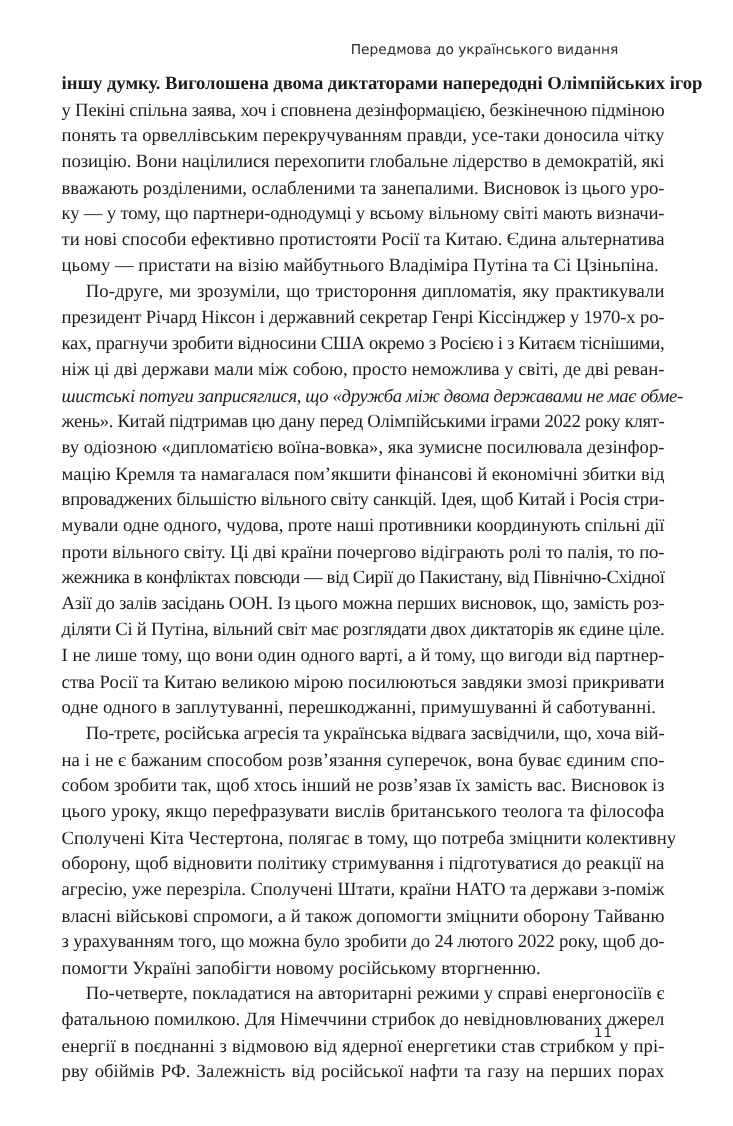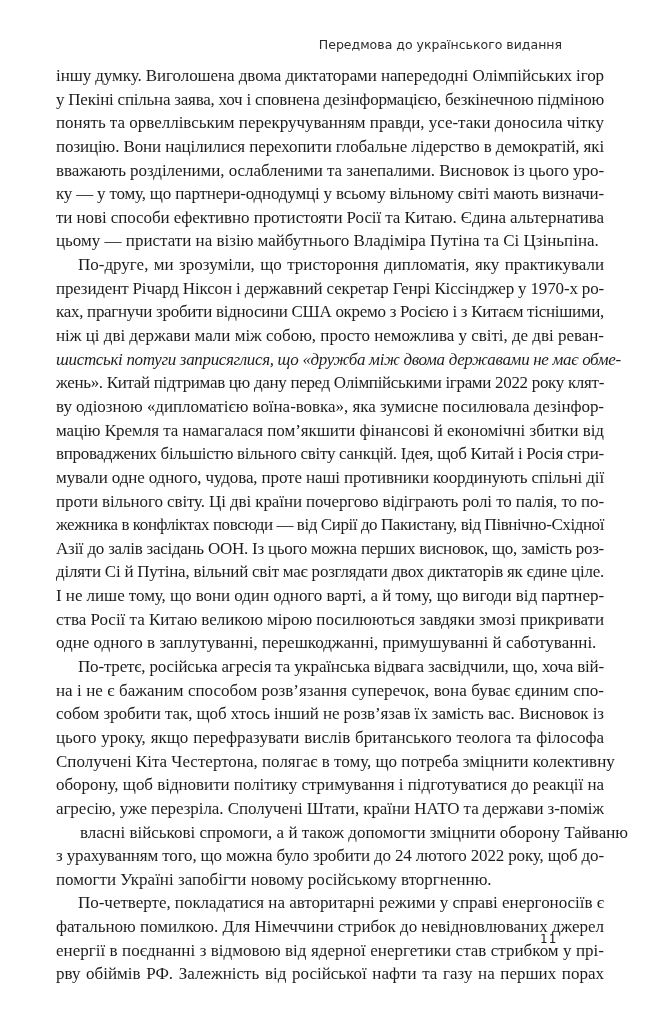--- a/index.html
+++ b/index.html
@@ -23,21 +23,21 @@
     font-family: "DejaVu Sans", sans-serif; font-size: 12px; color: #1c1c1c; letter-spacing: 1px;
   }
 </style>
 </head>
 <body>
 
 <div class="page">
   <div class="running-head">Передмова до українського видання</div>
 
   <div class="body-text">
-    <span class="line" style="white-space: nowrap; letter-spacing: -0.0727679px;">іншу думку. Виголошена двома диктаторами напередодні Олімпійських ігор</span>
+    <span class="line" style="white-space: nowrap; letter-spacing: -0.0727679px; font-weight: bold;">іншу думку. Виголошена двома диктаторами напередодні Олімпійських ігор</span>
     <span class="line" style="white-space: nowrap; letter-spacing: -0.227917px;">у Пекіні спільна заява, хоч і сповнена дезінформацією, безкінечною підміною</span>
     <span class="line" style="white-space: nowrap; letter-spacing: -0.0118838px;">понять та орвеллівським перекручуванням правди, усе-таки доносила чітку</span>
     <span class="line" style="white-space: nowrap; letter-spacing: -0.109589px;">позицію. Вони націлилися перехопити глобальне лідерство в демократій, які</span>
     <span class="line" style="white-space: nowrap; letter-spacing: -0.0572183px;">вважають розділеними, ослабленими та занепалими. Висновок із цього уро-</span>
     <span class="line" style="white-space: nowrap; letter-spacing: -0.180223px;">ку — у тому, що партнери-однодумці у всьому вільному світі мають визначи-</span>
     <span class="line" style="white-space: nowrap; letter-spacing: -0.0807292px;">ти нові способи ефективно протистояти Росії та Китаю. Єдина альтернатива</span>
     <span class="line last" style="white-space: nowrap;">цьому — пристати на візію майбутнього Владіміра Путіна та Сі Цзіньпіна.</span>
     <span class="line indent" style="white-space: nowrap;">По-друге, ми зрозуміли, що тристороння дипломатія, яку практикували</span>
     <span class="line" style="white-space: nowrap; letter-spacing: -0.159417px;">президент Річард Ніксон і державний секретар Генрі Кіссінджер у 1970-х ро-</span>
     <span class="line" style="white-space: nowrap; letter-spacing: -0.29238px;">ках, прагнучи зробити відносини США окремо з Росією і з Китаєм тіснішими,</span>
@@ -55,21 +55,21 @@
     <span class="line" style="white-space: nowrap; letter-spacing: -0.0433333px;">І не лише тому, що вони один одного варті, а й тому, що вигоди від партнер-</span>
     <span class="line" style="white-space: nowrap; letter-spacing: -0.0225446px;">ства Росії та Китаю великою мірою посилюються завдяки змозі прикривати</span>
     <span class="line last" style="white-space: nowrap;">одне одного в заплутуванні, перешкоджанні, примушуванні й саботуванні.</span>
     <span class="line indent" style="white-space: nowrap; letter-spacing: -0.186875px;">По-третє, російська агресія та українська відвага засвідчили, що, хоча вій-</span>
     <span class="line" style="white-space: nowrap;">на і не є бажаним способом розв’язання суперечок, вона буває єдиним спо-</span>
     <span class="line" style="white-space: nowrap; letter-spacing: -0.0779167px;">собом зробити так, щоб хтось інший не розв’язав їх замість вас. Висновок із</span>
     <span class="line" style="white-space: nowrap;">цього уроку, якщо перефразувати вислів британського теолога та філософа</span>
     <span class="line" style="white-space: nowrap;">Сполучені Кіта Честертона, полягає в тому, що потреба зміцнити колективну</span>
     <span class="line" style="white-space: nowrap; letter-spacing: -0.025899px;">оборону, щоб відновити політику стримування і підготуватися до реакції на</span>
     <span class="line" style="white-space: nowrap; letter-spacing: -0.071743px;">агресію, уже перезріла. Сполучені Штати, країни НАТО та держави з-поміж</span>
-    <span class="line" style="white-space: nowrap; letter-spacing: -0.00198063px; margin-left: 24px;">власні військові спромоги, а й також допомогти зміцнити оборону Тайваню</span>
+    <span class="line" style="white-space: nowrap; letter-spacing: -0.00198063px;">власні військові спромоги, а й також допомогти зміцнити оборону Тайваню</span>
     <span class="line" style="white-space: nowrap; letter-spacing: -0.14405px;">з урахуванням того, що можна було зробити до 24 лютого 2022 року, щоб до-</span>
     <span class="line last" style="white-space: nowrap;">помогти Україні запобігти новому російському вторгненню.</span>
     <span class="line indent" style="white-space: nowrap; letter-spacing: -0.0261161px;">По-четверте, покладатися на авторитарні режими у справі енергоносіїв є</span>
     <span class="line" style="white-space: nowrap; letter-spacing: -0.0242537px;">фатальною помилкою. Для Німеччини стрибок до невідновлюваних джерел</span>
     <span class="line" style="white-space: nowrap;">енергії в поєднанні з відмовою від ядерної енергетики став стрибком у прі-</span>
     <span class="line" style="white-space: nowrap;">рву обіймів РФ. Залежність від російської нафти та газу на перших порах</span>
   </div>
 
   <div class="page-number">11</div>
 </div>

